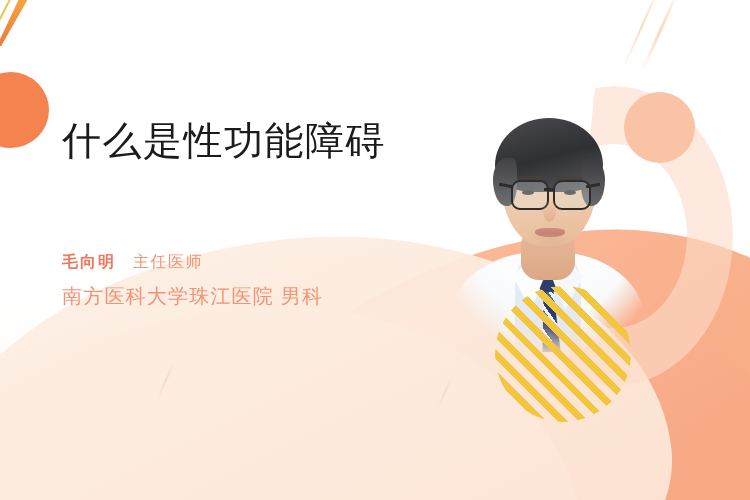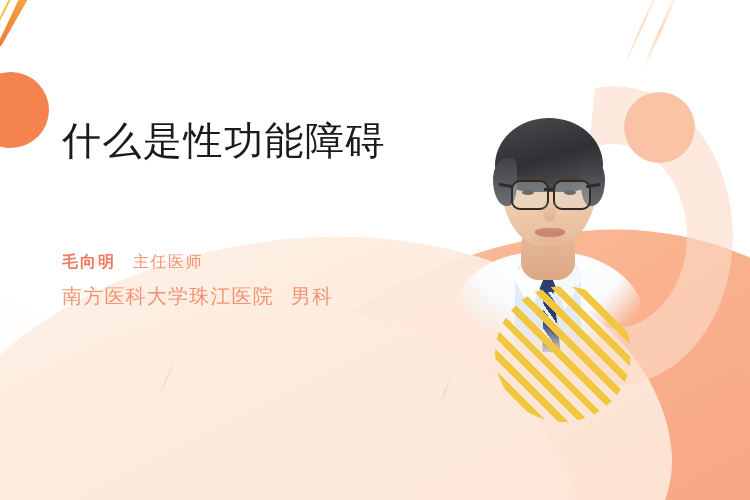--- a/index.html
+++ b/index.html
@@ -366,21 +366,21 @@
     font-weight: 400;
     margin-left: 12px;
     letter-spacing: 1.5px;
   }
   .byline .row2 {
     font-size: 20px;
     color: #f59272;
     letter-spacing: 1.2px;
     margin-top: 6px;
   }
-  .byline .dept { margin-left: 10px; }
+  .byline .dept { }
 </style>
 </head>
 <body>
 
 <div id="card">
 
   <div class="bg-base"></div>
 
   <div class="wave-right"></div>
   <div class="wave-right-inner"></div>

